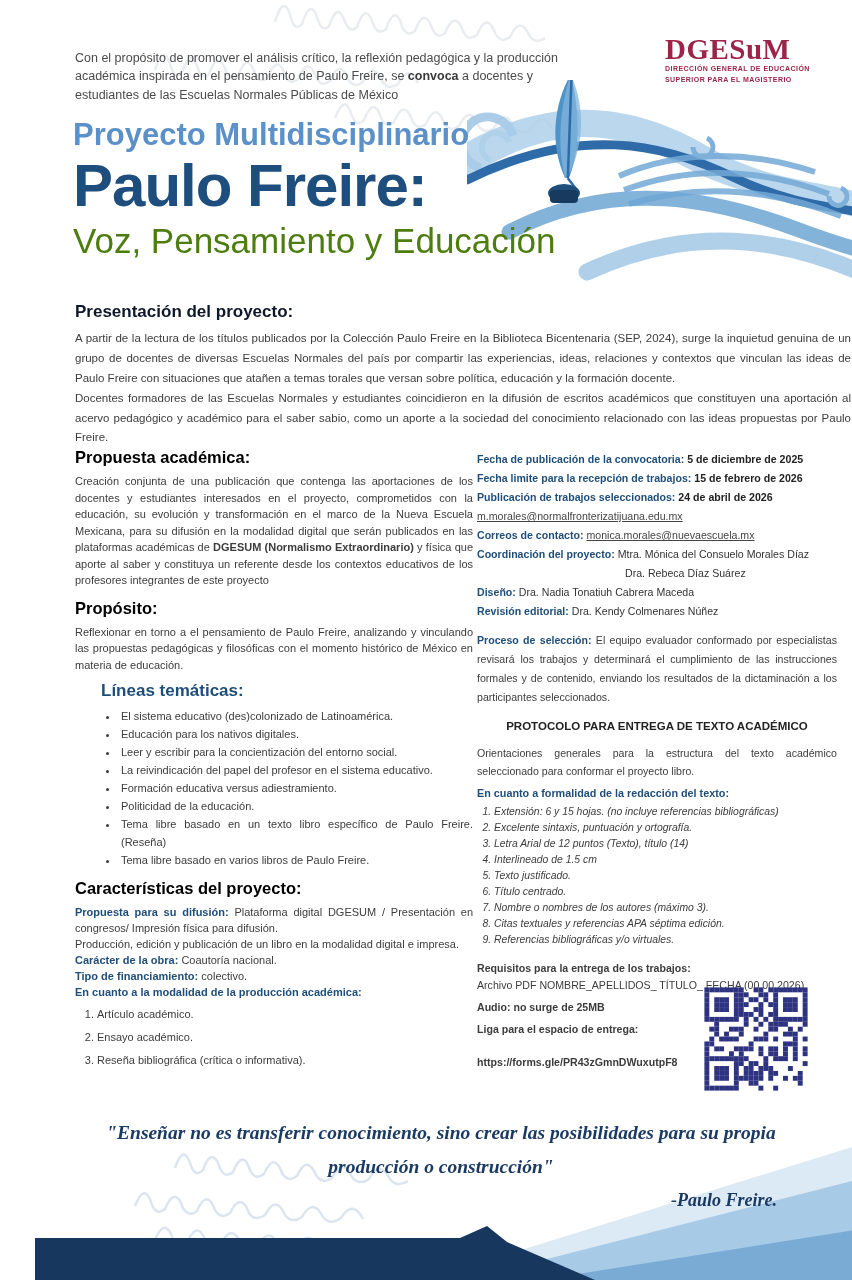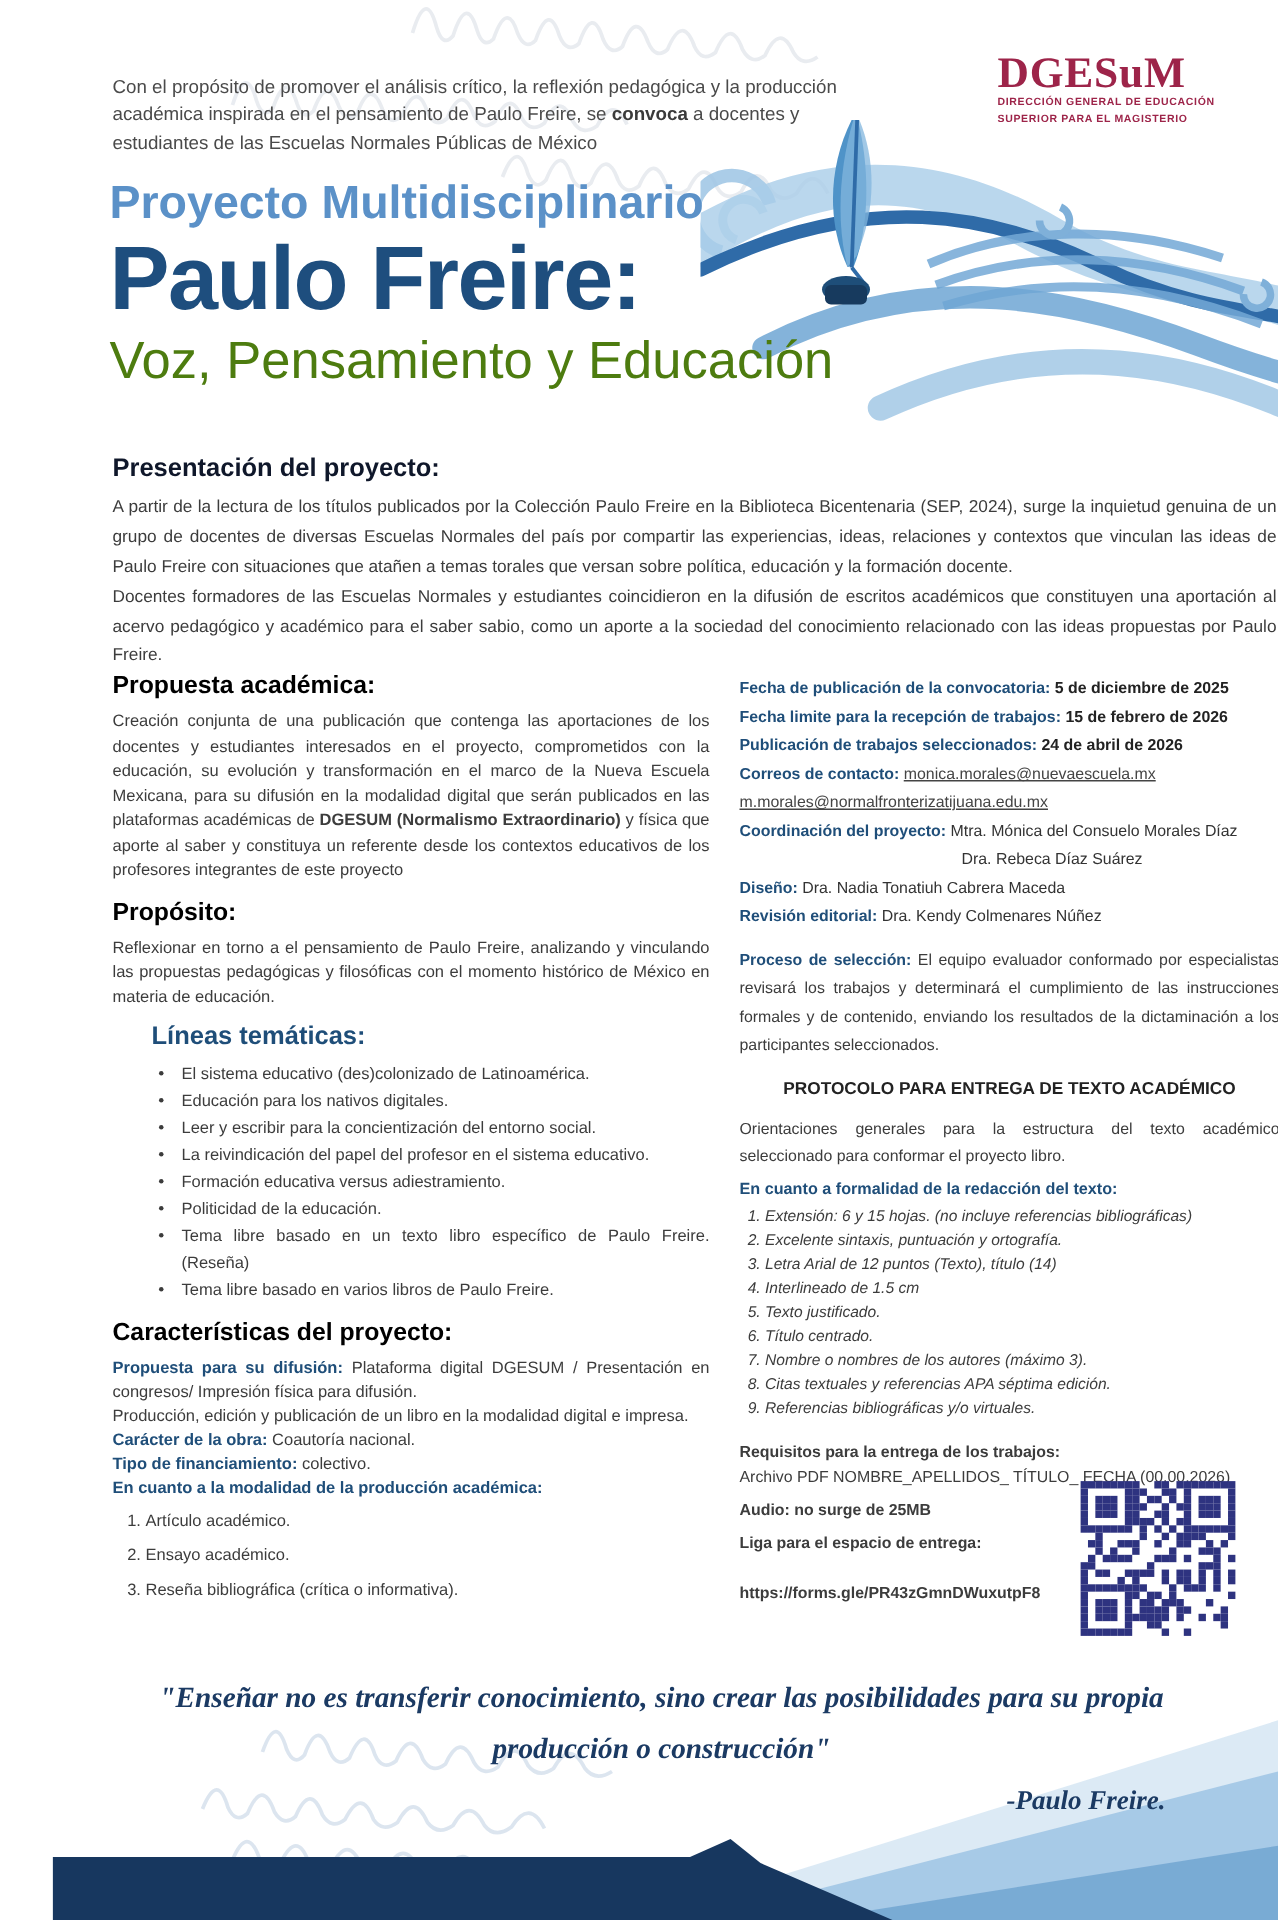--- a/index.html
+++ b/index.html
@@ -18,21 +18,21 @@
   .main-title{font-size:60px;font-weight:bold;color:#1e4e7e;line-height:1.12;letter-spacing:-1px;}
   .subtitle{font-size:35px;font-weight:normal;color:#4d7c0f;line-height:1.15;margin-top:2px;}
   .deco{position:absolute;right:0;top:80px;width:420px;height:215px;z-index:1;}
   .watermark{position:absolute;z-index:0;}
   
   .presentacion{position:absolute;left:40px;top:302px;width:776px;z-index:2;}
   h2.sec{font-size:17px;font-weight:bold;color:#0f172a;margin:0 0 7px 0;}
   .presentacion p{margin:0;font-size:11.5px;line-height:1.73;text-align:justify;color:#3c3c3c;}
   
   .col-left{position:absolute;left:40px;top:448px;width:398px;z-index:2;}
-  .col-right{position:absolute;left:458px;top:450px;width:360px;z-index:2;}
+  .col-right{position:absolute;left:442px;top:450px;width:360px;z-index:2;}
   .col-left h3{font-size:16.5px;font-weight:bold;color:#000000;margin:0 0 6px 0;}
   .col-left p.body{margin:0;font-size:11px;line-height:16.5px;text-align:justify;color:#3c3c3c;}
   .gap8{height:8px;} .gap10{height:10px;}
   h4.lineas{font-size:17px;font-weight:bold;color:#1f4e79;margin:0 0 6px 26px;}
   ul.bullets{margin:0 0 0 44px;padding:0;font-size:11px;line-height:18px;color:#3c3c3c;
              text-align:justify;}
   ul.bullets li{margin:0;padding-left:2px;}
   .lbl{font-weight:bold;color:#1f4e79;}
   .caract p.row{margin:0;font-size:11px;line-height:16px;text-align:justify;color:#3c3c3c;}
   ol.modalidad{margin:6px 0 0 6px;padding:0 0 0 16px;font-size:11px;line-height:16px;color:#3c3c3c;}
@@ -150,22 +150,22 @@
         <li>Ensayo académico.</li>
         <li>Reseña bibliográfica (crítica o informativa).</li>
       </ol>
     </div>
   </div>
 
   <div class="col-right">
     <p class="lrow"><span class="lbl">Fecha de publicación de la convocatoria:</span><span class="val-b"> 5 de diciembre de 2025</span></p>
     <p class="lrow"><span class="lbl">Fecha limite para la recepción de trabajos:</span><span class="val-b"> 15 de febrero de 2026</span></p>
     <p class="lrow"><span class="lbl">Publicación de trabajos seleccionados:</span><span class="val-b">  24 de abril de 2026</span></p>
+    <p class="lrow"><span class="email">m.morales@normalfronterizatijuana.edu.mx</span></p>
     <p class="lrow"><span class="lbl">Correos de contacto:</span> <span class="email">monica.morales@nuevaescuela.mx</span></p>
-    <p class="lrow"><span class="email">m.morales@normalfronterizatijuana.edu.mx</span></p>
     <p class="lrow"><span class="lbl">Coordinación del proyecto:</span><span> Mtra. Mónica del Consuelo Morales Díaz</span></p>
     <p class="lrow indent2"><span>Dra. Rebeca Díaz Suárez</span></p>
     <p class="lrow"><span class="lbl">Diseño:</span><span> Dra. Nadia Tonatiuh Cabrera Maceda</span></p>
     <p class="lrow"><span class="lbl">Revisión editorial:</span><span> Dra. Kendy Colmenares Núñez</span></p>
 
     <p class="proceso"><span class="lbl">Proceso de selección:</span><span> El equipo evaluador conformado por especialistas revisará los trabajos y determinará el cumplimiento de las instrucciones formales y de contenido, enviando los resultados de la dictaminación a los participantes seleccionados.</span></p>
 
     <p class="protocolo">PROTOCOLO PARA ENTREGA DE TEXTO ACADÉMICO</p>
     <p class="orienta">Orientaciones generales  para  la  estructura  del  texto  académico seleccionado para conformar el proyecto libro.</p>
     <p class="formalidad-h">En cuanto a formalidad de la redacción del texto:</p>

